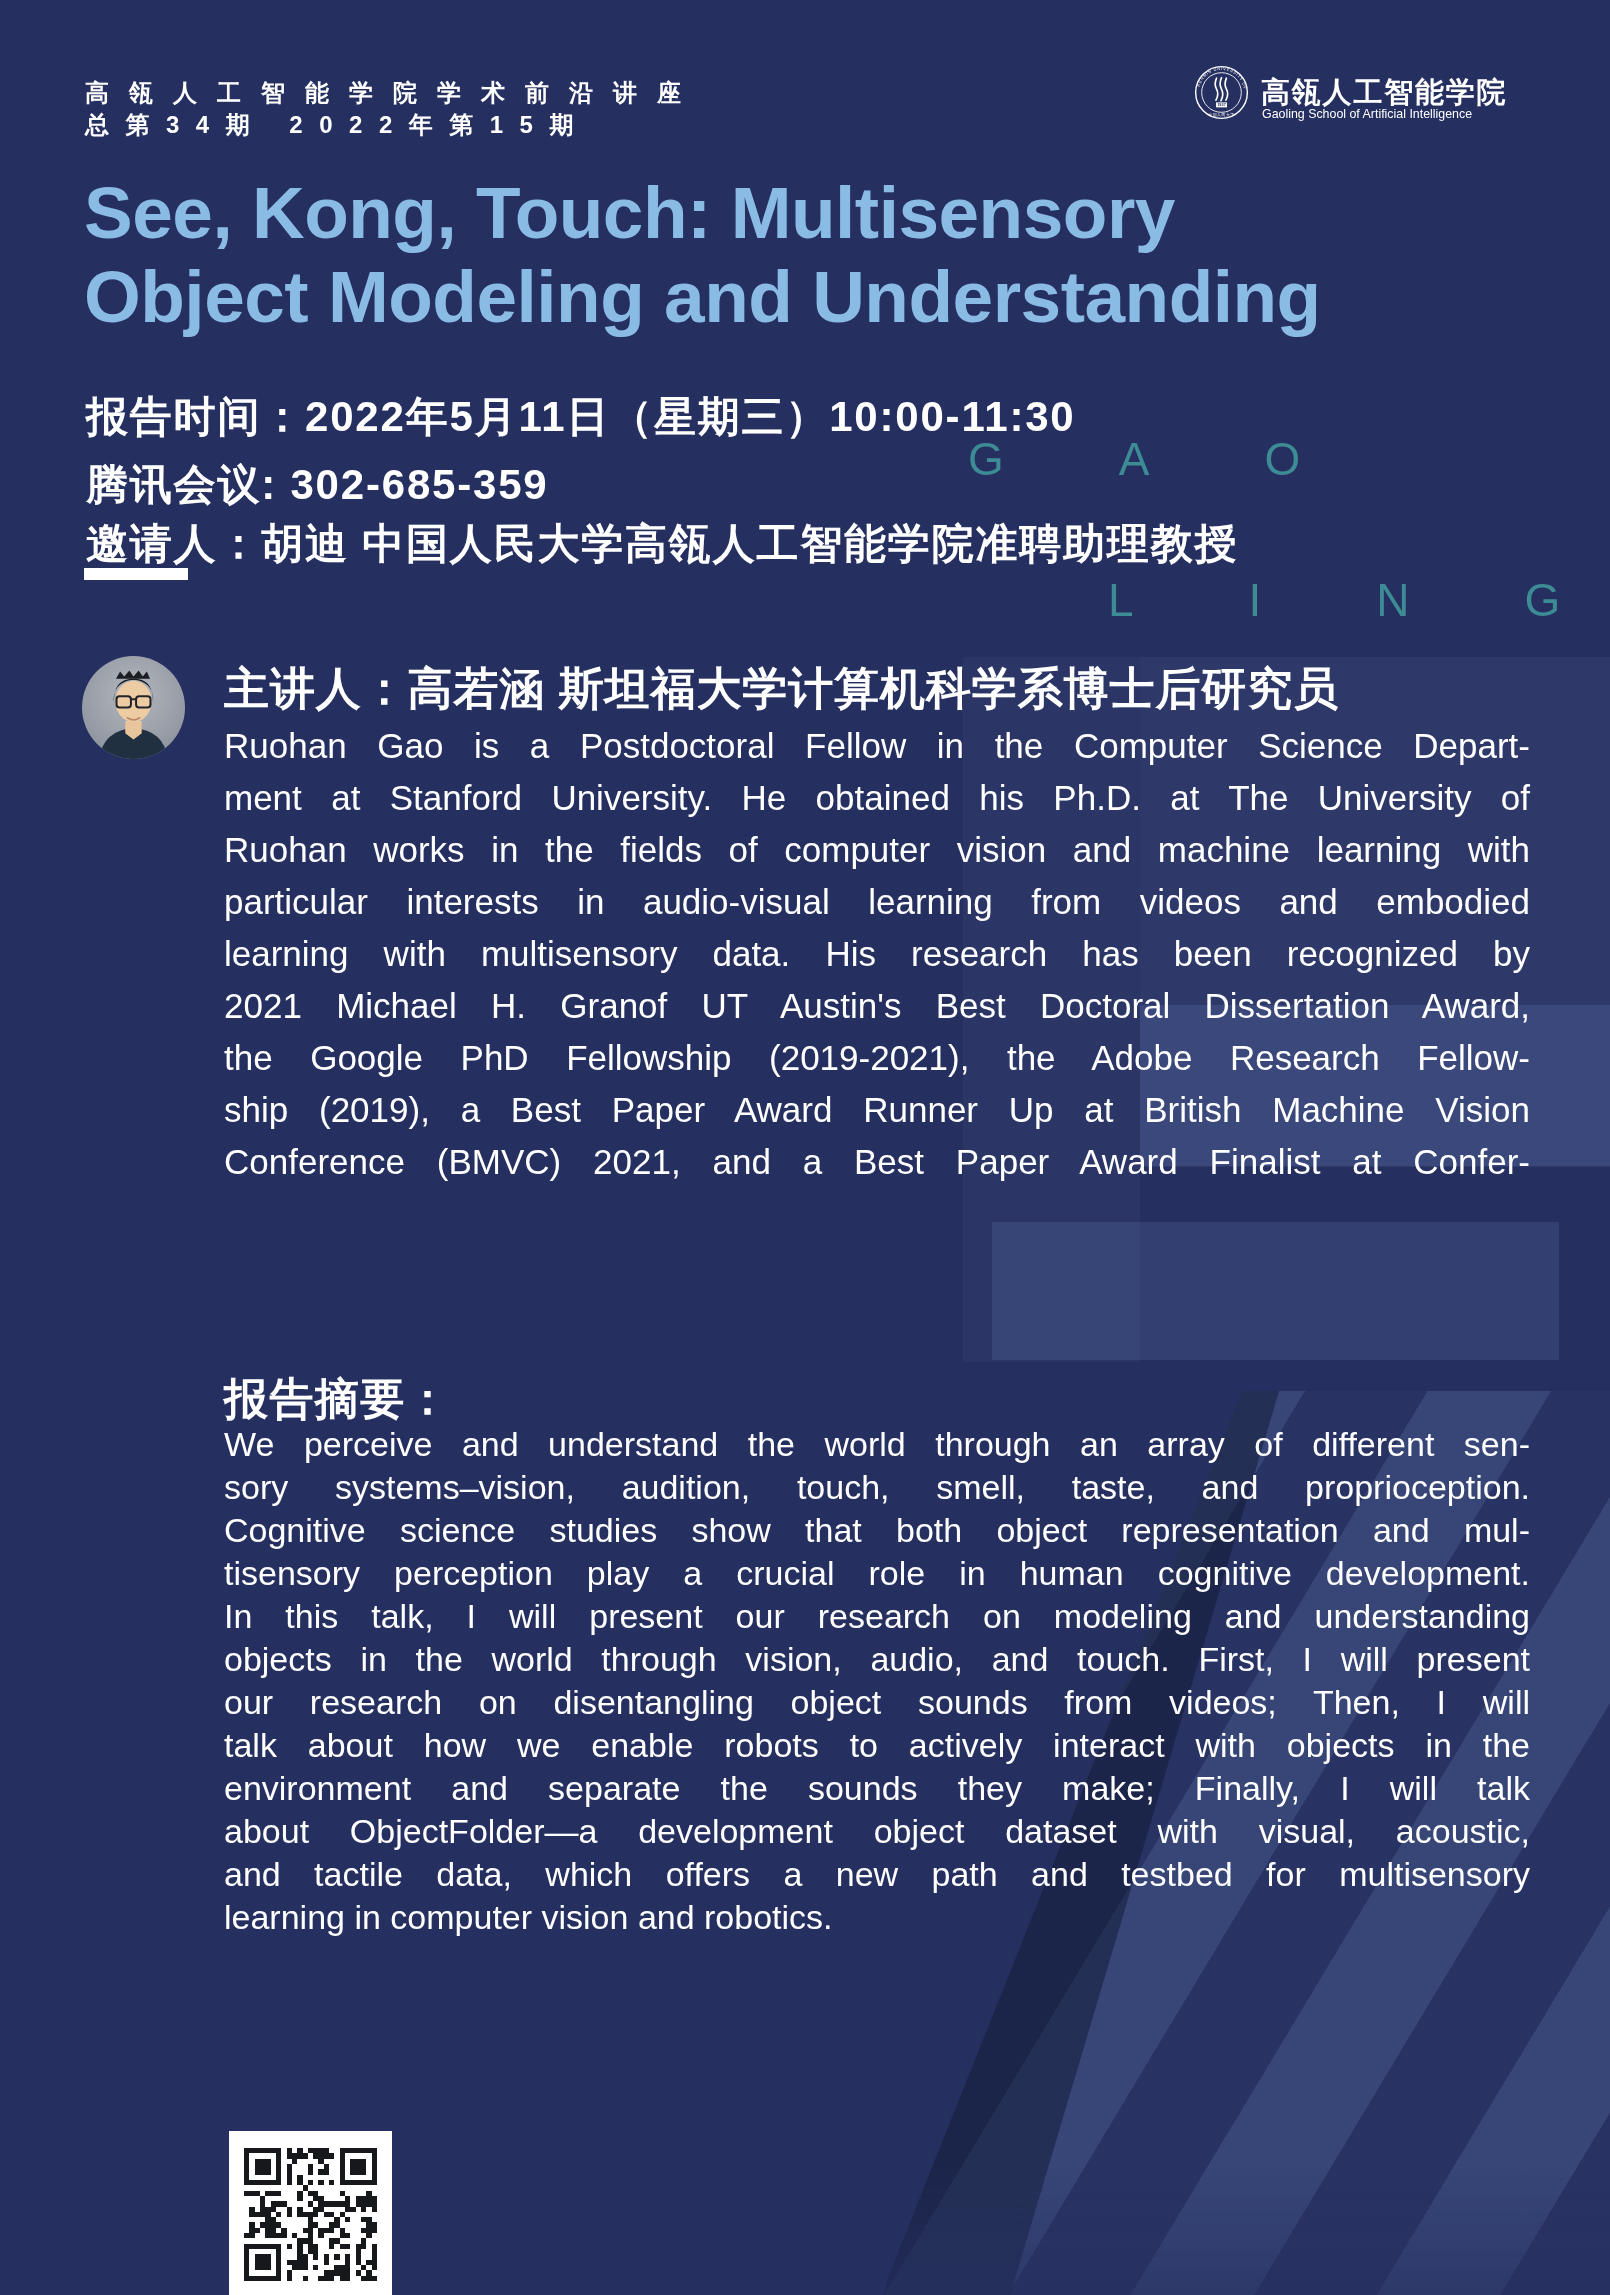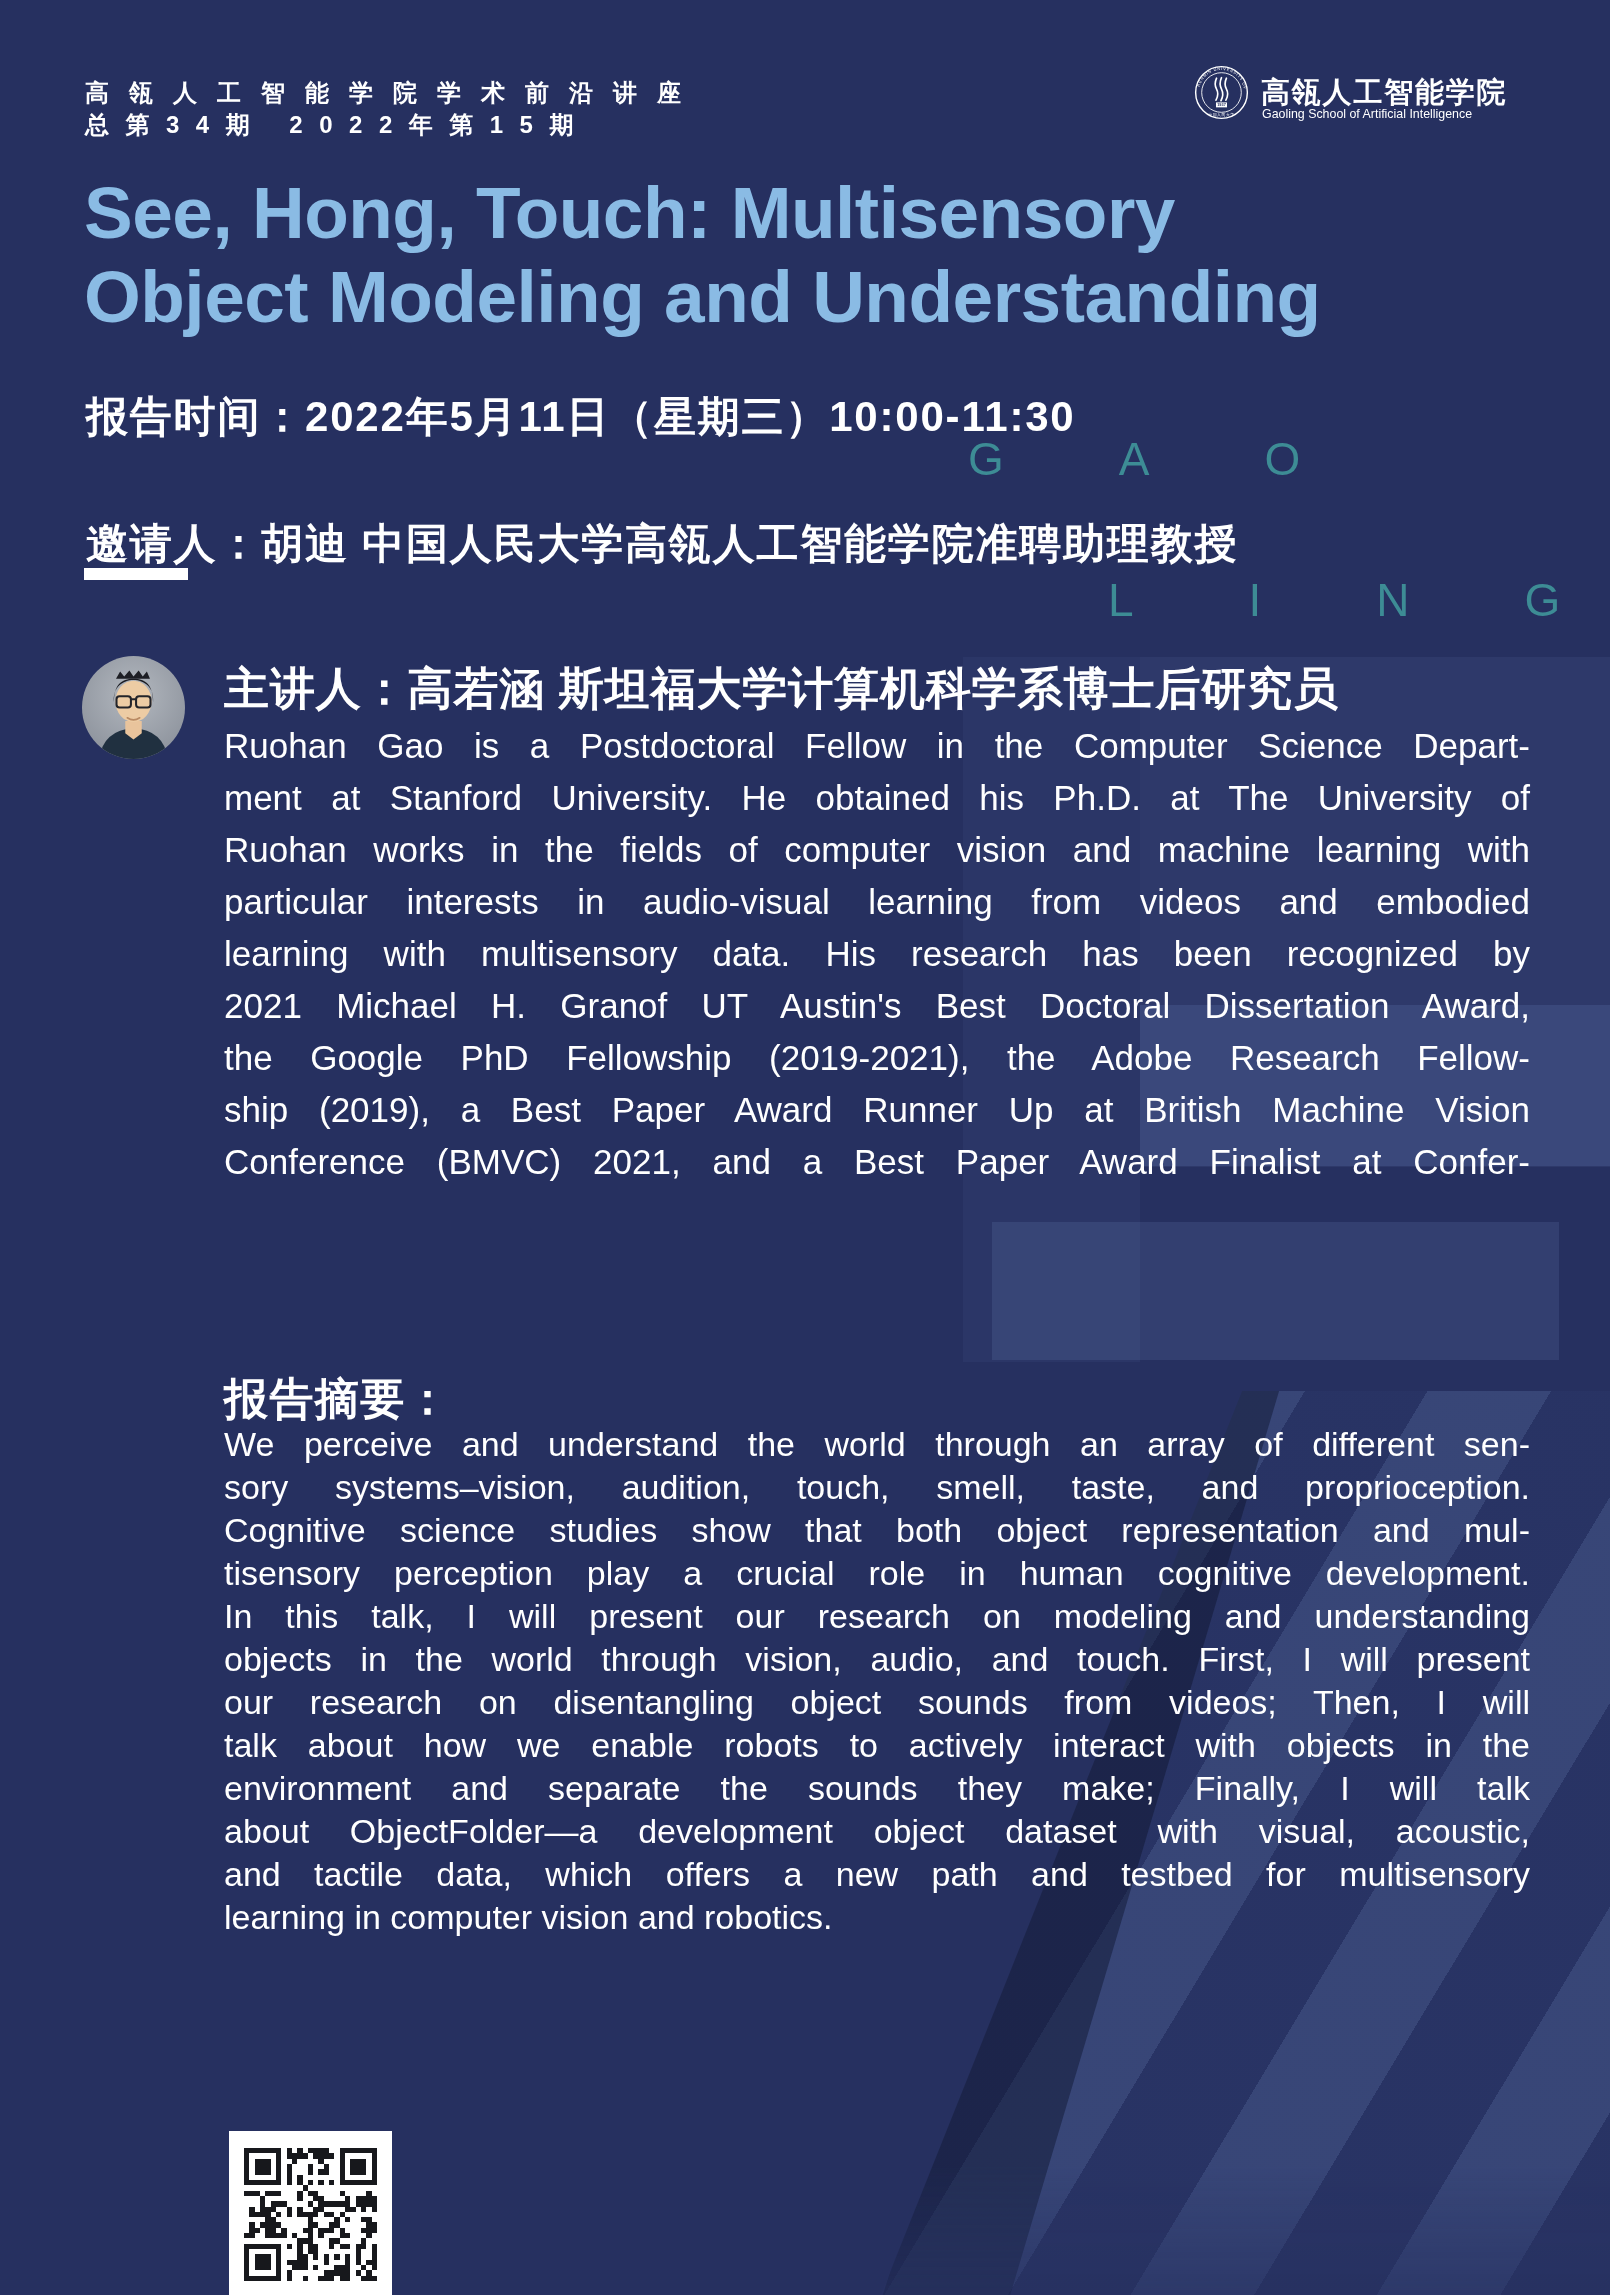--- a/index.html
+++ b/index.html
@@ -107,24 +107,25 @@
         <path d="M59,24 q-5,11 0,20 q5,9 -1,20"></path>
       </g>
       <rect x="40" y="68" width="20" height="9" fill="#fff"></rect>
       <text x="50" y="75.4" font-size="7" font-weight="bold" fill="#263060" text-anchor="middle">1937</text>
       <text x="50" y="92" font-size="7" fill="#fff" text-anchor="middle" letter-spacing="1">中国人民大学</text>
     </svg>
     <div id="logo-cn">高瓴人工智能学院</div>
     <div id="logo-en">Gaoling School of Artificial Intelligence</div>
   </div>
 
-  <div class="title-line" id="title-1">See, Hong, Touch: Multisensory</div>
+  <div class="title-line" id="title-1">See, Kong, Touch: Multisensory</div>
   <div class="title-line" id="title-2">Object Modeling and Understanding</div>
 
   <div class="detail" id="detail-time">报告时间：2022年5月11日（星期三）10:00-11:30</div>
+  <div class="detail" id="detail-meeting">腾讯会议: 302-685-359</div>
   <div class="detail" id="detail-host">邀请人：胡迪 中国人民大学高瓴人工智能学院准聘助理教授</div>
   <div id="dash"></div>
 
   <div class="wm" id="wm-gao">GAO</div>
   <div class="wm" id="wm-ling">LING</div>
 
   <div id="avatar">
     <svg viewBox="0 0 100 100">
       <defs>
         <radialGradient id="bgGrad" cx="50%" cy="38%" r="75%">

